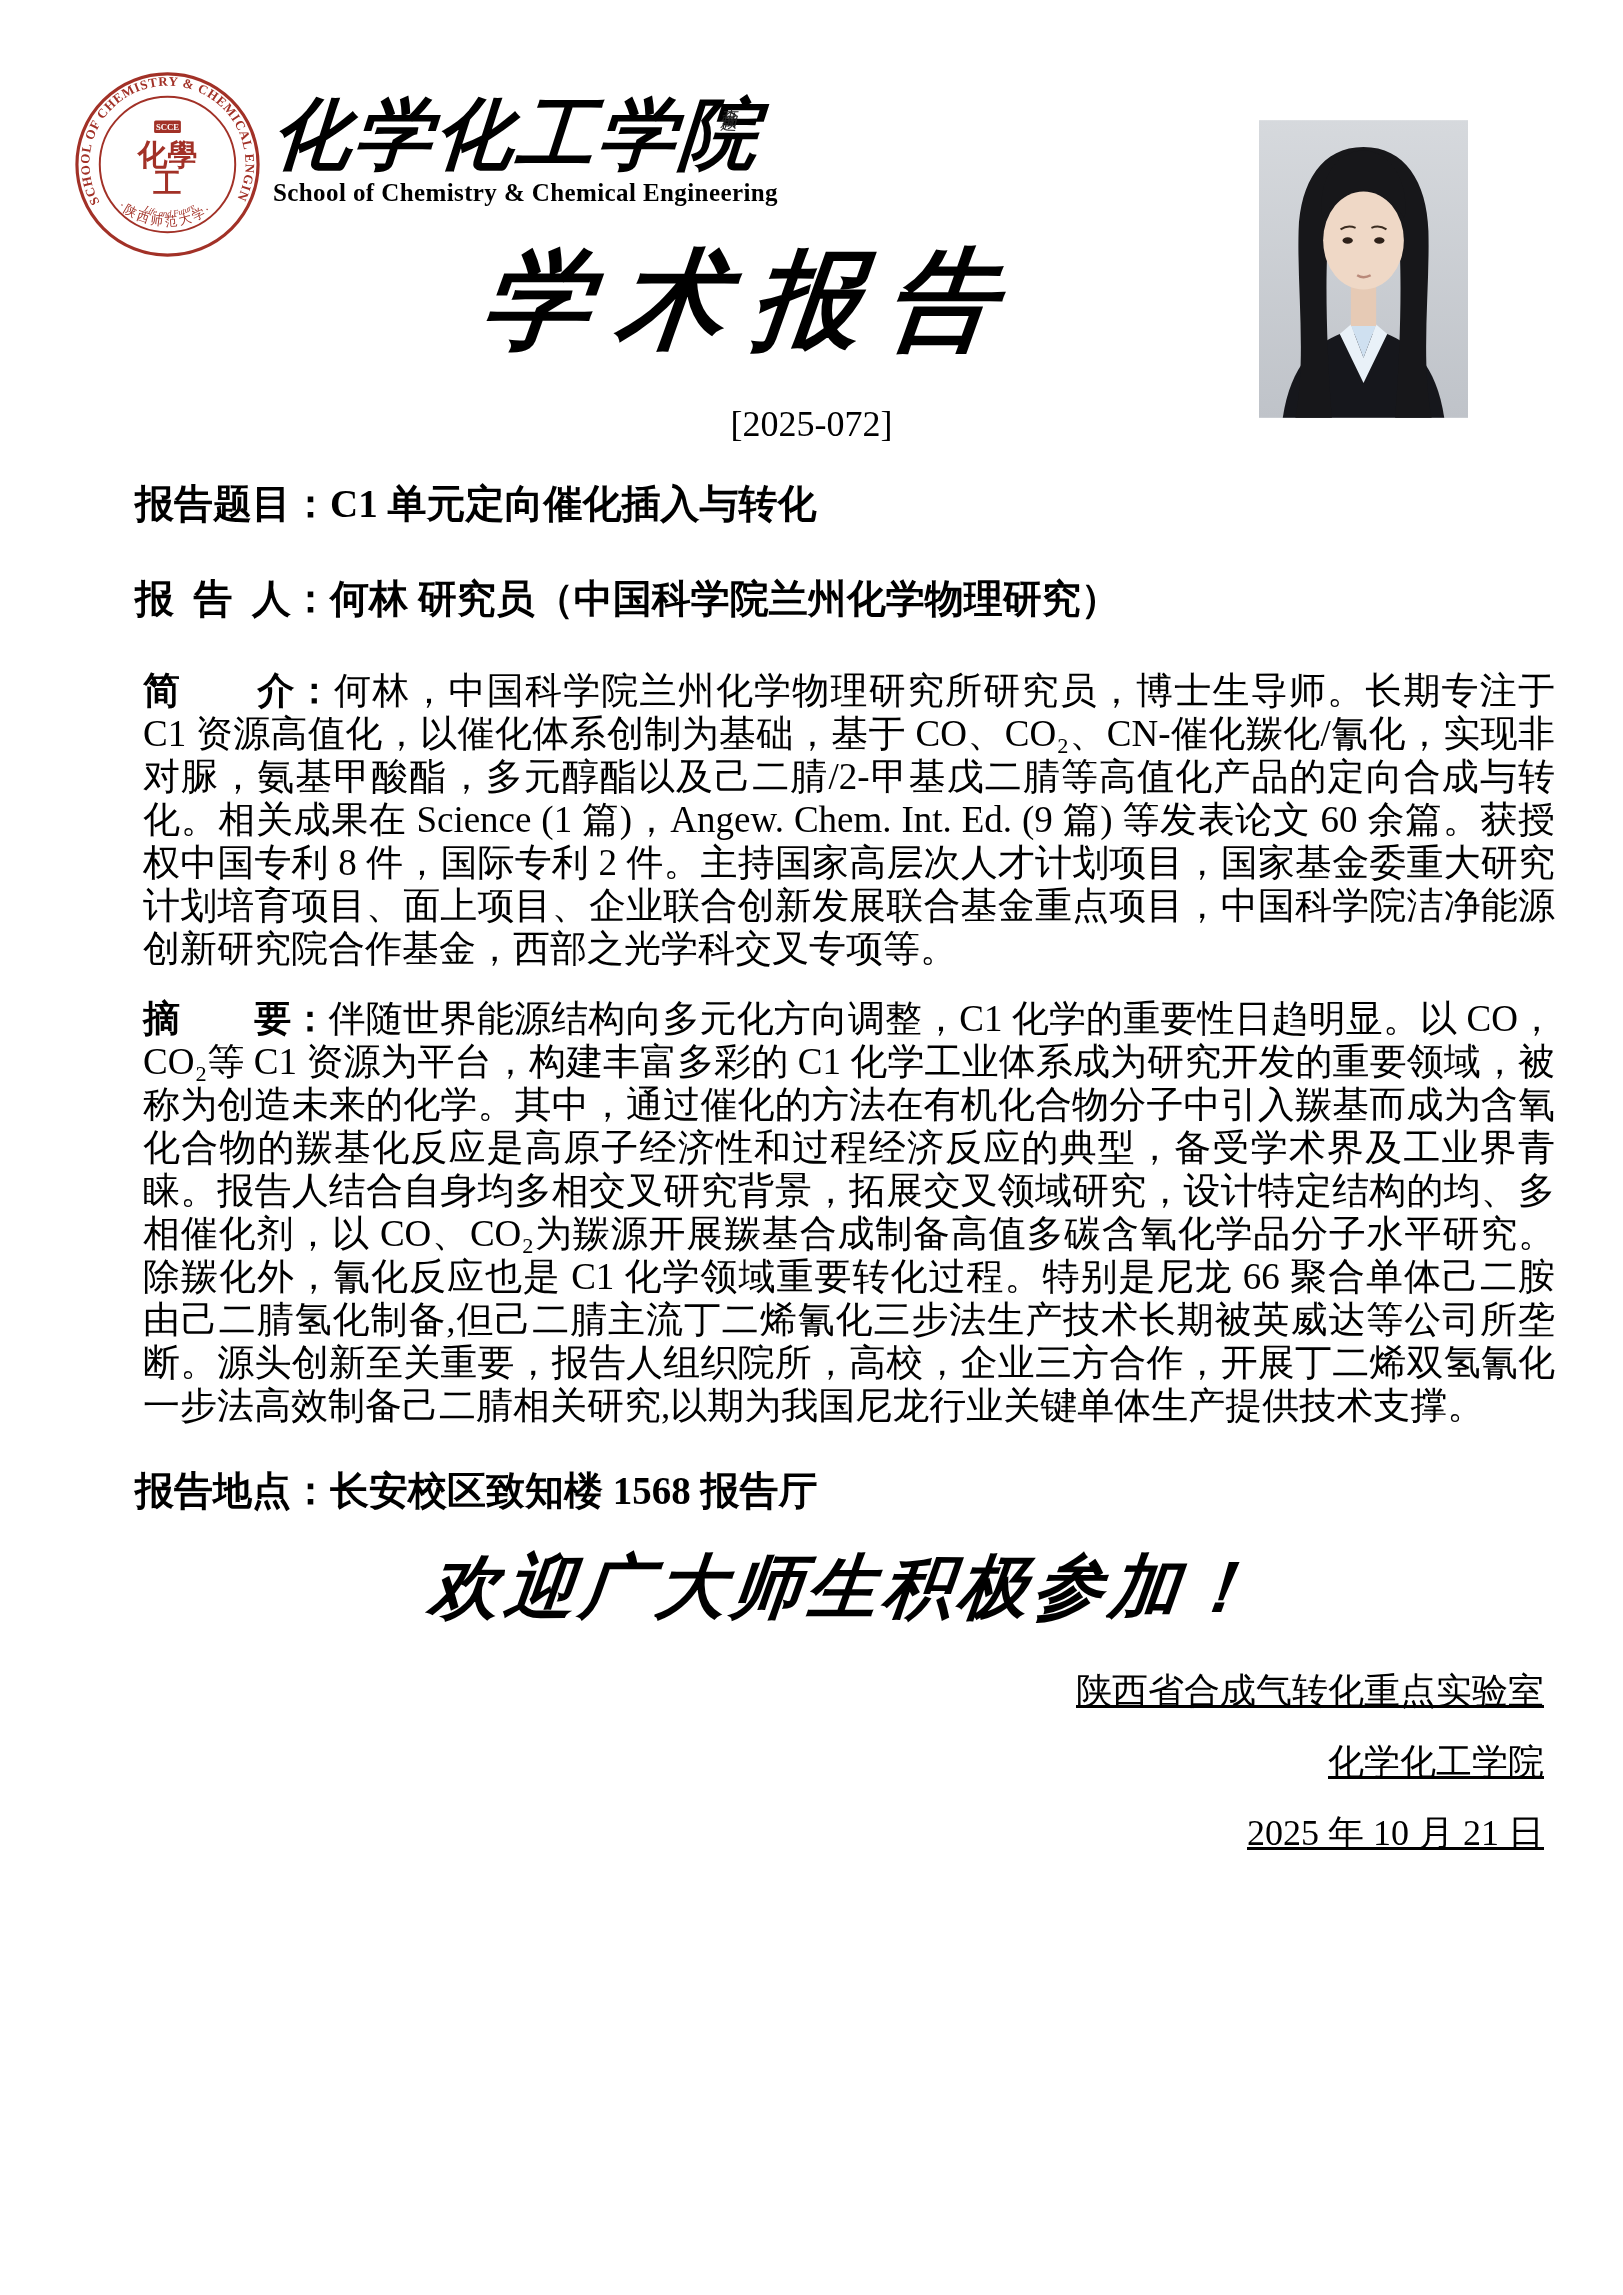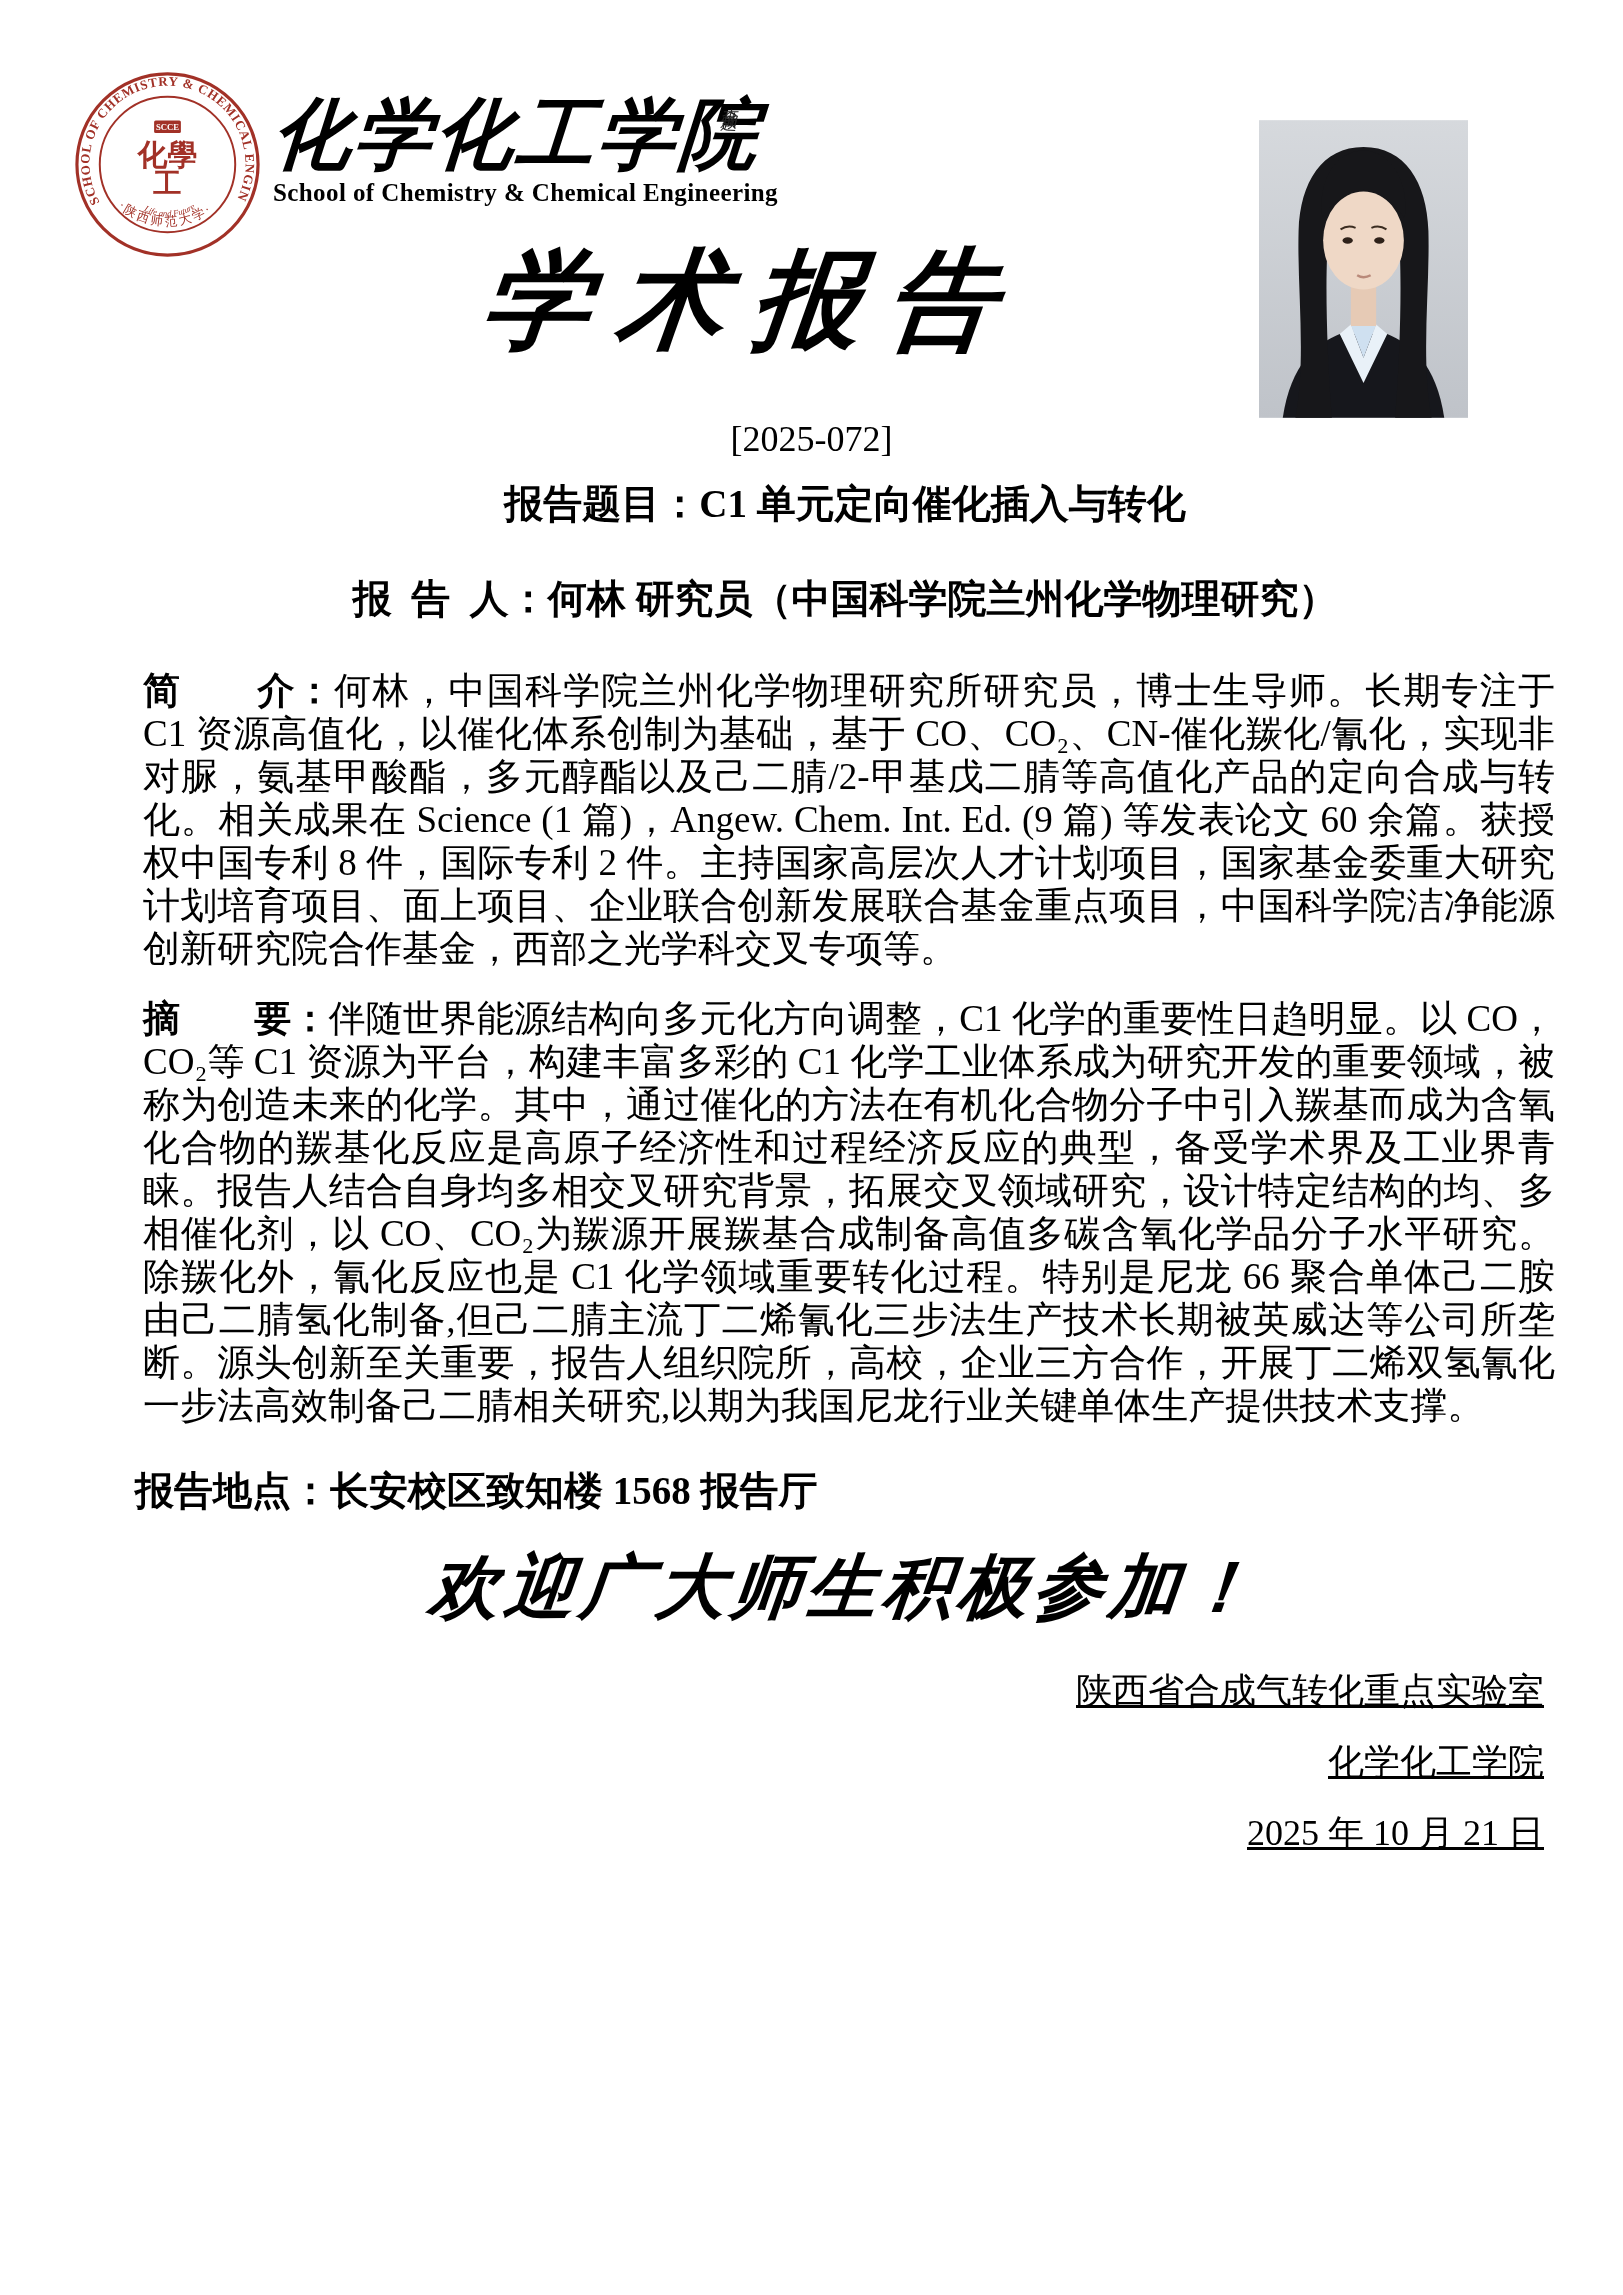--- a/index.html
+++ b/index.html
@@ -21,24 +21,24 @@
     writing-mode:vertical-rl;letter-spacing:3.2px;font-style:italic;
   }
   
   .photo{position:absolute;left:1259px;top:120px;width:209px;height:298px;}
   
   .main-title{
     position:absolute;top:228px;left:0;width:1506px;text-align:center;
     font-size:108px;font-weight:900;font-style:italic;letter-spacing:27px;
     transform:skewX(-6deg);white-space:nowrap;
   }
-  .issue-no{position:absolute;top:418px;left:0;width:1623px;text-align:center;font-size:36px;}
+  .issue-no{position:absolute;top:403px;left:0;width:1623px;text-align:center;font-size:36px;}
   
   .content{position:absolute;top:479px;left:135px;width:1420px;}
-  .field-line{font-size:39px;font-weight:700;line-height:49px;margin-bottom:46px;white-space:nowrap;text-align:center;}
+  .field-line{font-size:39px;font-weight:700;line-height:49px;margin-bottom:46px;white-space:nowrap;}
   .speaker-affil{font-weight:700;}
   .para{font-size:37px;line-height:43px;text-align:justify;text-justify:inter-ideograph;margin:0 0 27px 8px;}
   .plabel{font-weight:700;}
   .when-where{font-size:39px;font-weight:700;line-height:73px;white-space:nowrap;}
   .closing{
     text-align:center;font-size:70px;font-weight:900;font-style:italic;
     letter-spacing:5.5px;margin-top:14.3px;transform:skewX(-6deg);white-space:nowrap;
   }
   .footer{ text-align:right;font-size:36px;line-height:71px;margin-top:20.6px;padding-right:11px;text-decoration:underline;}
 </style>

